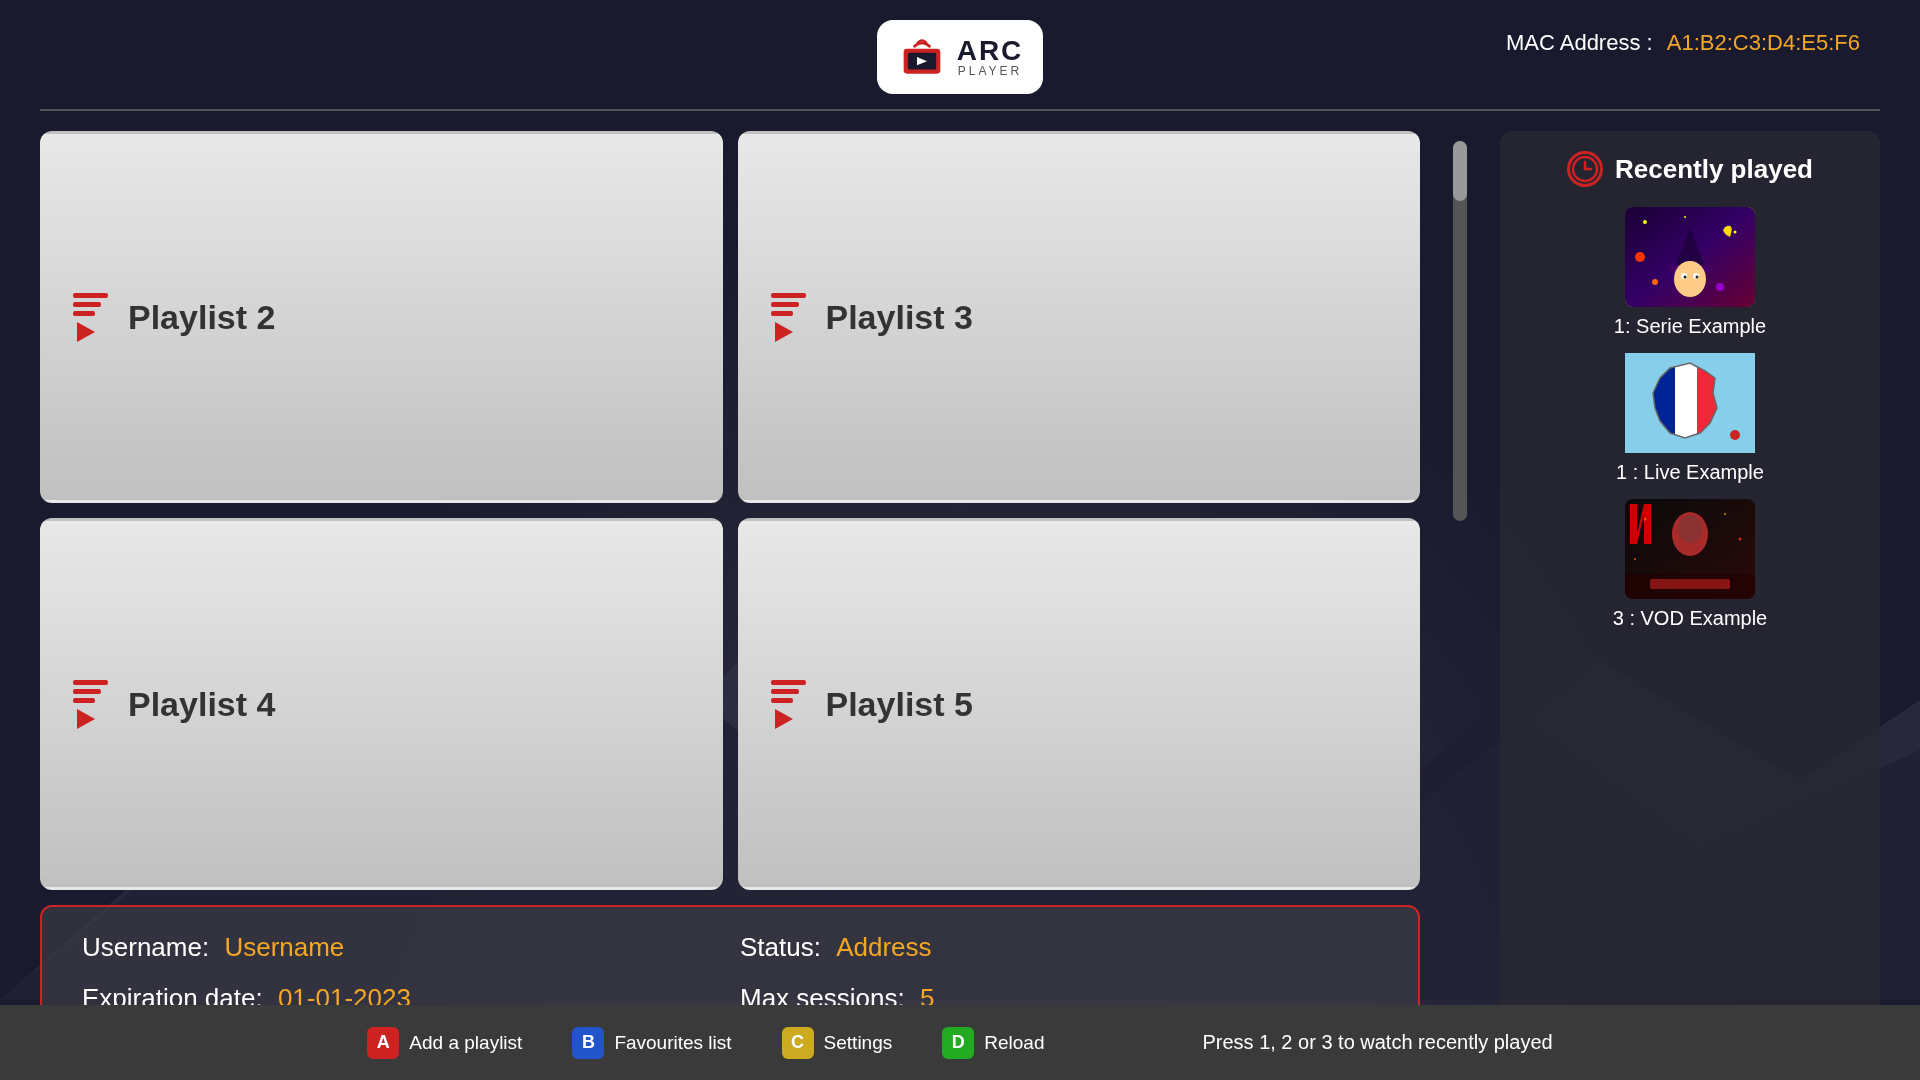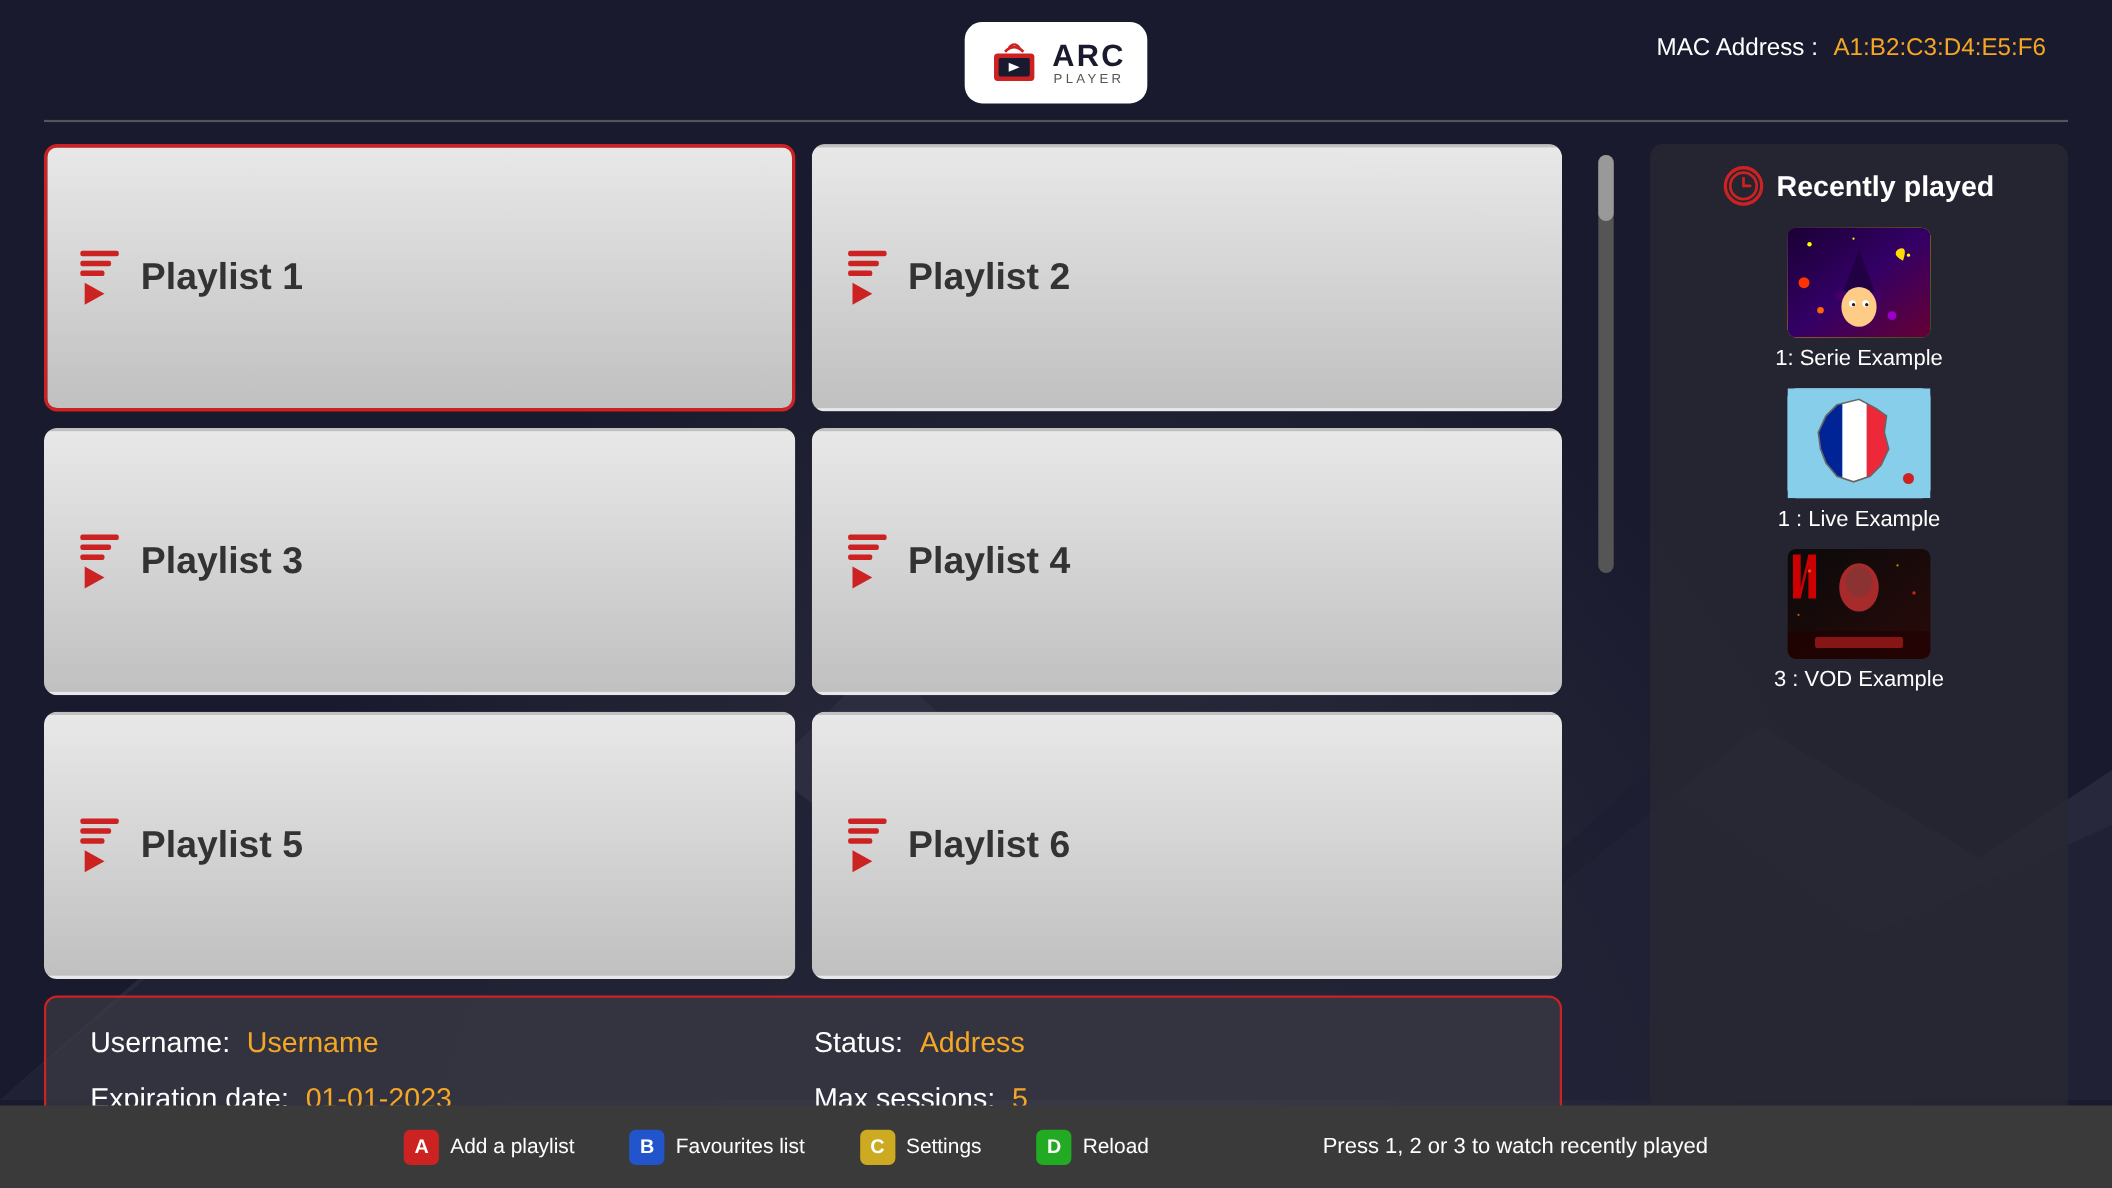--- a/index.html
+++ b/index.html
@@ -400,31 +400,20 @@
   </div>
 
   <div class="divider"></div>
 
   <div class="main-layout">
 
     <div class="left-area">
 
       <div class="playlist-grid">
 
-        <div class="playlist-item active">
-          <div class="playlist-icon">
-            <div class="lines">
-              <div class="line"></div>
-              <div class="line"></div>
-              <div class="line"></div>
-            </div>
-            <div class="play-arrow"></div>
-          </div>
-          <span class="playlist-name">Playlist 1</span>
-        </div>
 
         <div class="playlist-item">
           <div class="playlist-icon">
             <div class="lines">
               <div class="line"></div>
               <div class="line"></div>
               <div class="line"></div>
             </div>
             <div class="play-arrow"></div>
           </div>
@@ -460,31 +449,20 @@
             <div class="lines">
               <div class="line"></div>
               <div class="line"></div>
               <div class="line"></div>
             </div>
             <div class="play-arrow"></div>
           </div>
           <span class="playlist-name">Playlist 5</span>
         </div>
 
-        <div class="playlist-item">
-          <div class="playlist-icon">
-            <div class="lines">
-              <div class="line"></div>
-              <div class="line"></div>
-              <div class="line"></div>
-            </div>
-            <div class="play-arrow"></div>
-          </div>
-          <span class="playlist-name">Playlist 6</span>
-        </div>
 
       </div>
 
       <div class="info-panel">
         <div class="info-row">
           <span style="color: white;">Username:</span>
           <span style="color: rgb(245, 166, 35); margin-left: 8px;">Username</span>
         </div>
         <div class="info-row">
           <span style="color: white;">Status:</span>

